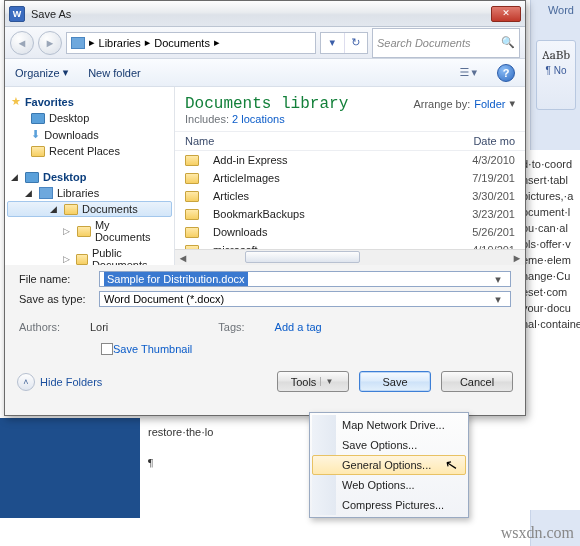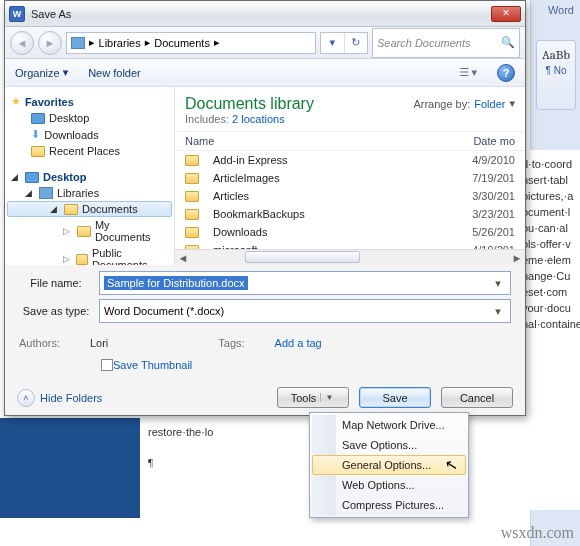--- a/index.html
+++ b/index.html
@@ -47,41 +47,41 @@
   .star-ico { color: #f3c34a; }
   .desk-ico { width: 14px; height: 11px; background: #5aa0da; border: 1px solid #3a78b0; border-radius: 1px; display: inline-block; }
   .dl-ico { color: #5aa0da; }
   .folder-ico { width: 14px; height: 11px; background: linear-gradient(#ffe9a8,#f6cf63); border: 1px solid #c9a43e; border-radius: 1px; display: inline-block; }
   .lib-ico { width: 14px; height: 12px; display: inline-block; background: linear-gradient(90deg,#6ea8dd 33%, #fff 33% 36%, #6ea8dd 36% 66%, #fff 66% 69%, #6ea8dd 69%); border: 1px solid #4a86c2; }
   .tri { color: #7a7a7a; font-size: 9px; display: inline-block; width: 10px; }
   .tri.open { color: #333; }
 
   .content { flex: 1; background: #fff; display: flex; flex-direction: column; }
   .header-area { padding: 8px 10px 6px; }
-  .lib-title { color: #13803a; font-size: 16px; }
+  .lib-title { color: #13803a; font-size: 16px; font-family: Liberation Mono, monospace; }
   .lib-sub { color: #6d7278; font-size: 11px; }
   .lib-sub a { color: #0b5cc9; text-decoration: none; }
   .arrange { float: right; color: #555; font-size: 11px; display: flex; align-items: center; gap: 4px; margin-top: -28px; }
   .arrange .val { color: #0b5cc9; }
   .colhead { display: flex; border-top: 1px solid #eceef2; border-bottom: 1px solid #eceef2; height: 20px; align-items: center; padding: 0 10px; color: #3a4a6a; }
   .colhead .n { flex: 1; }
   .list { flex: 1; overflow: hidden; }
   .row { display: flex; align-items: center; height: 18px; padding: 0 10px; gap: 14px; }
   .row .name { flex: 1; color: #222; }
   .row .date { color: #555; width: 62px; text-align: right; }
   .hscroll { height: 16px; background: #f0f0f0; border-top: 1px solid #ddd; position: relative; }
   .hscroll .thumb { position: absolute; left: 70px; width: 115px; height: 12px; top: 1px; background: linear-gradient(#fdfdfd,#dfe5ee); border: 1px solid #b8c1d1; border-radius: 2px; }
   .hscroll .ar { position: absolute; top: 0; width: 16px; height: 15px; display: flex; align-items: center; justify-content: center; color: #666; }
   .hscroll .ar.l { left: 0; }
   .hscroll .ar.r { right: 0; }
 
   .form-area { padding: 6px 14px; background: #f4f4f4; }
   .form-row { display: flex; align-items: center; margin-bottom: 4px; }
-  .form-row label { width: 80px; text-align: center; padding-right: 6px; color: #222; }
-  .combo { flex: 1; height: 24px; background: #fff; border: 1px solid #91a7c8; display: flex; align-items: center; padding: 0 4px; }
+  .form-row label { width: 80px; text-align: left; padding-right: 6px; color: #222; }
+  .combo { flex: 1; height: 16px; background: #fff; border: 1px solid #91a7c8; display: flex; align-items: center; padding: 0 4px; }
   .combo .val { flex: 1; }
   .combo .dd { width: 16px; text-align: center; color: #555; }
   .filename-val { background: #3a79d0; color: #fff; padding: 1px 3px; }
   .meta { display: flex; padding: 4px 14px 8px; gap: 110px; }
   .meta .lbl { color: #6d7278; margin-right: 6px; }
   .meta .v { color: #333; margin-left: 24px; }
   .meta .v.link { color: #0b5cc9; }
   .save-thumb { display: flex; align-items: center; padding: 2px 14px 10px 96px; color: #0b5cc9; }
   .chk { width: 12px; height: 12px; border: 1px solid #888; background: #fff; }
 
@@ -234,21 +234,21 @@
           </div>
       </div>
       <div class="colhead">
         <div class="n">Name</div>
         <div>Date mo</div>
       </div>
       <div class="list">
         <div class="row">
             <span class="folder-ico"></span>
             <span class="name">Add-in Express</span>
-            <span class="date">4/9/2010</span>
+            <span class="date">4/3/2010</span>
           </div>
         <div class="row">
             <span class="folder-ico"></span>
             <span class="name">ArticleImages</span>
             <span class="date">7/19/201</span>
           </div>
         <div class="row">
             <span class="folder-ico"></span>
             <span class="name">Articles</span>
             <span class="date">3/30/201</span>

